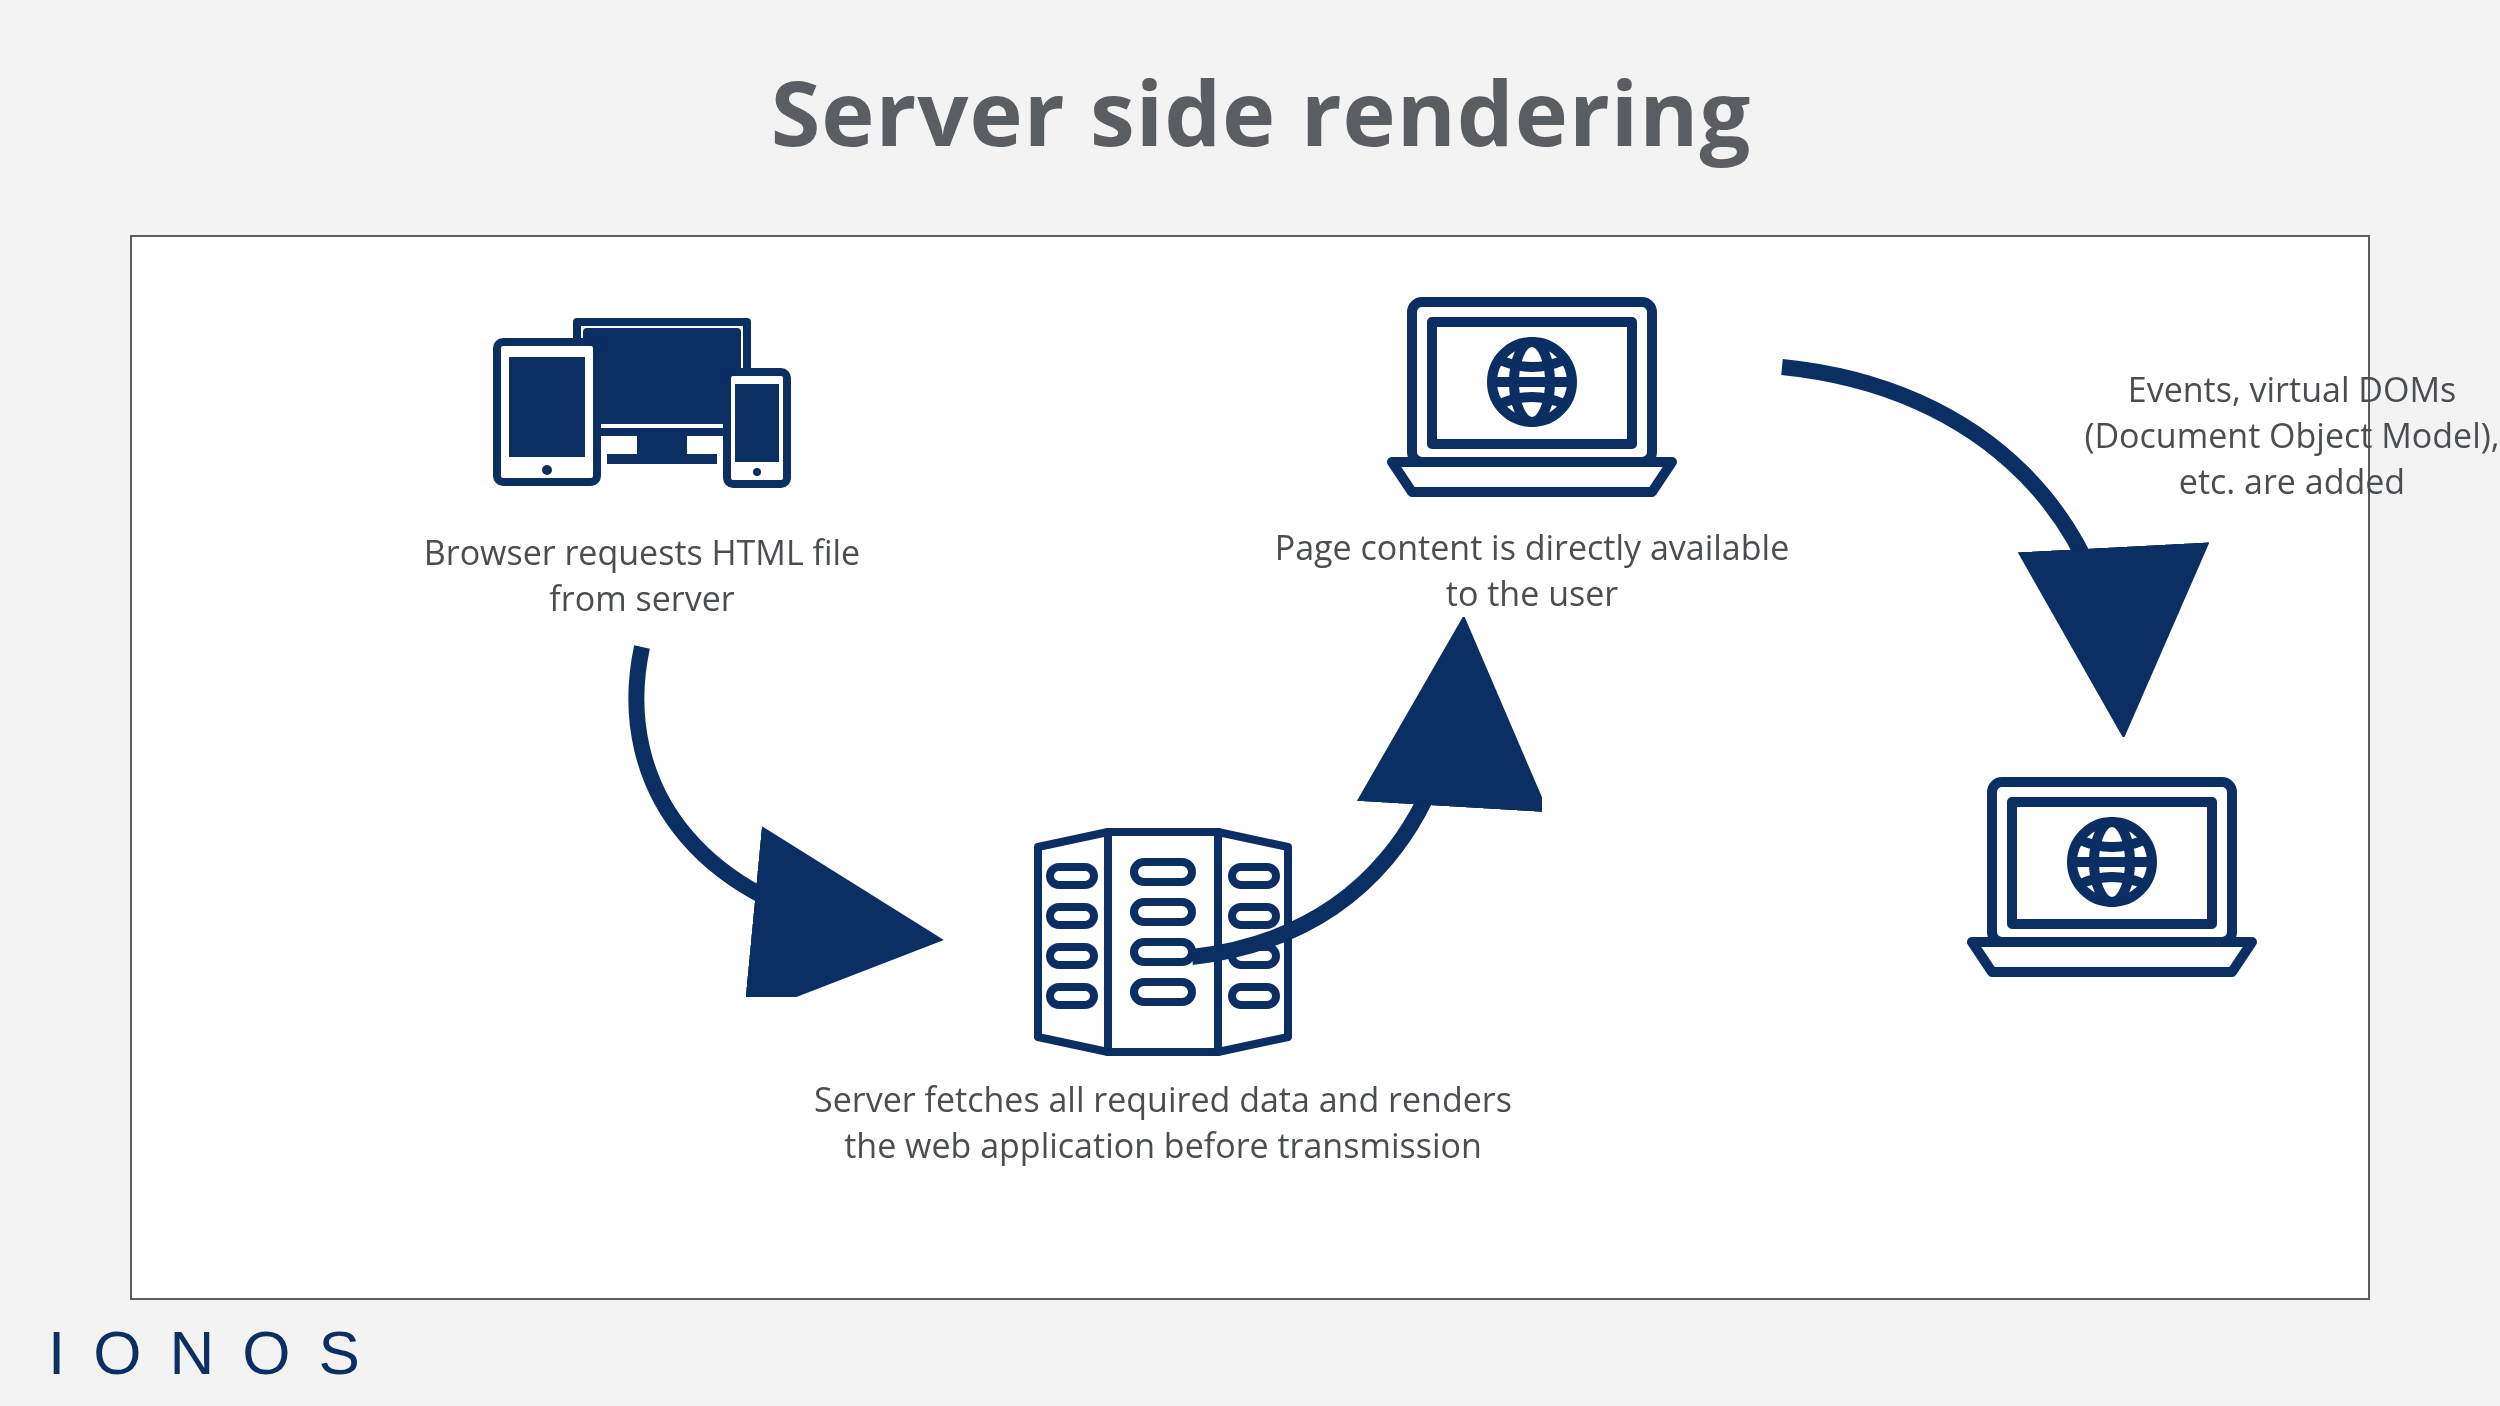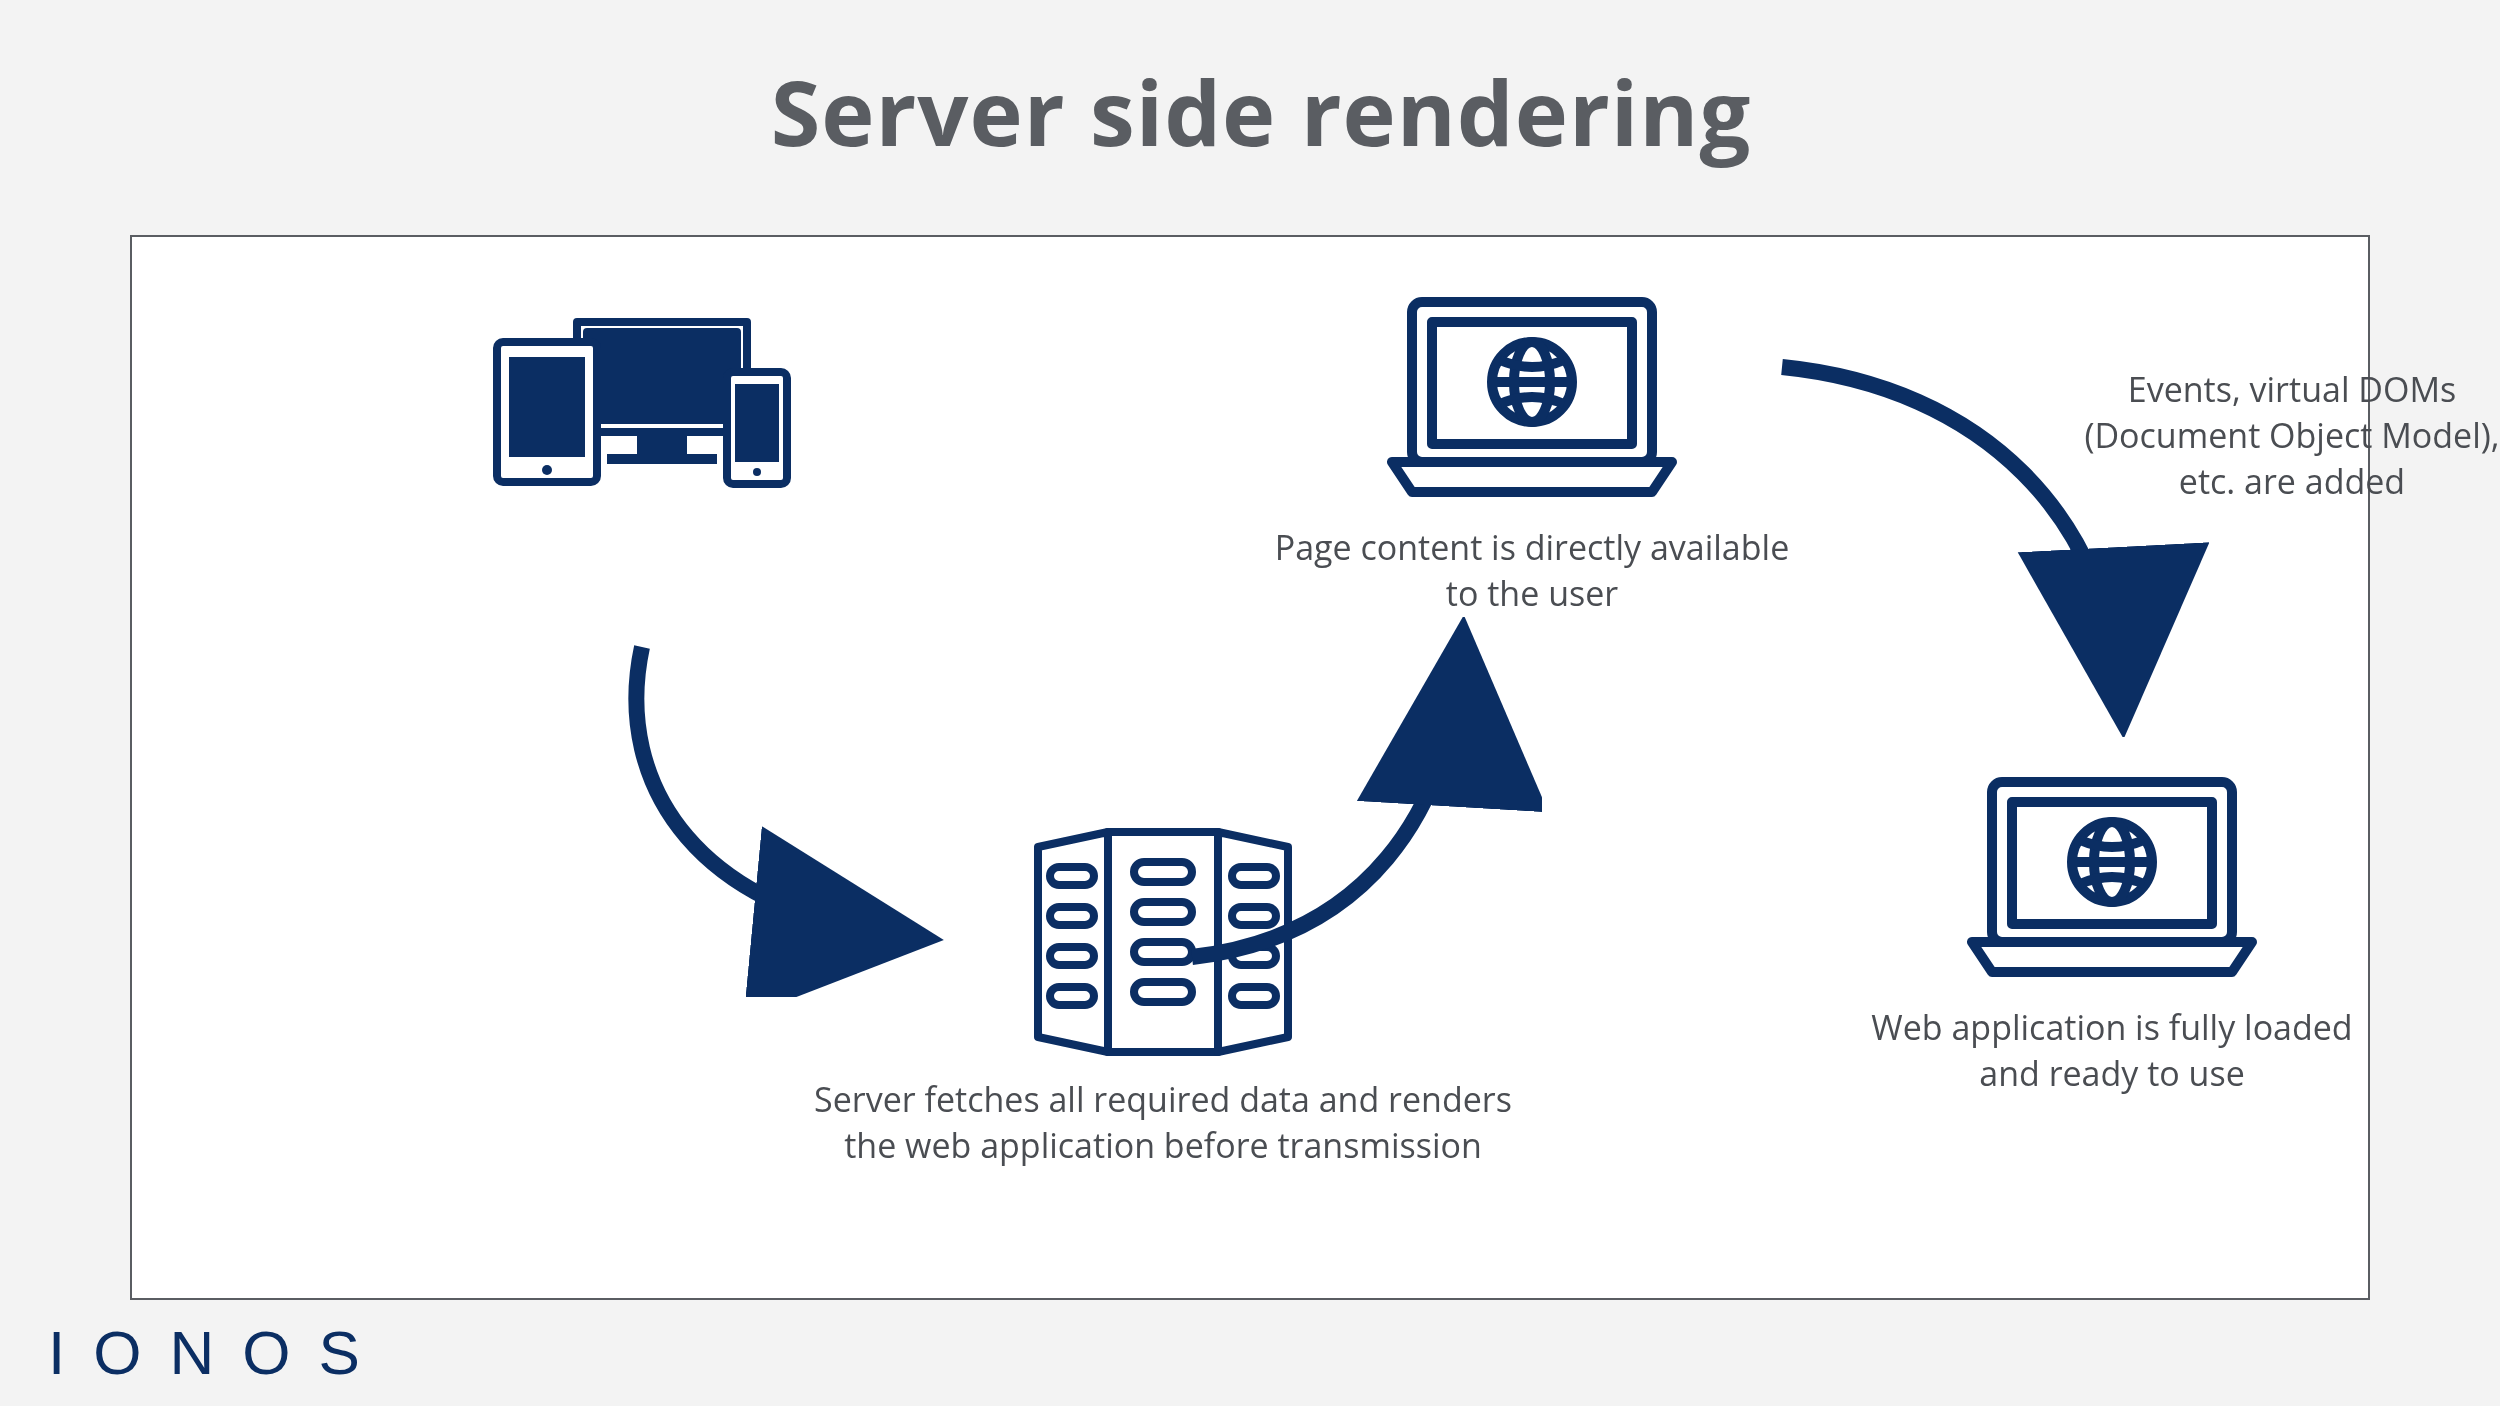--- a/index.html
+++ b/index.html
@@ -76,20 +76,21 @@
 
         <rect x="30" y="40" width="100" height="140" rx="6" fill="#ffffff"></rect>
         <rect x="42" y="55" width="76" height="100" fill="#0b2e63" stroke="none"></rect>
         <circle cx="80" cy="168" r="5" fill="#0b2e63" stroke="none"></circle>
 
         <rect x="260" y="70" width="60" height="112" rx="6" fill="#ffffff"></rect>
         <rect x="268" y="82" width="44" height="78" fill="#0b2e63" stroke="none"></rect>
         <circle cx="290" cy="170" r="4" fill="#0b2e63" stroke="none"></circle>
       </g>
     </svg>
+    <div class="caption" style="margin-top:18px;">Browser requests HTML file from server</div>
   </div>
 
   <svg width="420" height="360" style="position:absolute; left:450px; top:400px;">
     <defs>
       <marker id="ah1" markerWidth="14" markerHeight="14" refX="10" refY="6" orient="auto">
         <path d="M0,0 L12,6 L0,12 Z" fill="#0b2e63"></path>
       </marker>
     </defs>
     <path d="M 60 10 C 30 150, 120 280, 330 300" fill="none" stroke="#0b2e63" stroke-width="16" marker-end="url(#ah1)"></path>
   </svg>
@@ -164,18 +165,17 @@
         <rect x="60" y="20" width="240" height="160" rx="10"></rect>
         <rect x="80" y="40" width="200" height="122"></rect>
         <path d="M 40 180 L 320 180 L 300 210 L 60 210 Z"></path>
         <circle cx="180" cy="100" r="40"></circle>
         <ellipse cx="180" cy="100" rx="18" ry="40"></ellipse>
         <line x1="140" y1="100" x2="220" y2="100"></line>
         <path d="M 148 78 Q 180 92 212 78"></path>
         <path d="M 148 122 Q 180 108 212 122"></path>
       </g>
     </svg>
-    <div class="caption" style="margin-top:18px;">Web application is fully loaded and ready to use</div>
   </div>
 
 </div>
 
 <div class="logo">IONOS</div>
 
 </body></html>

